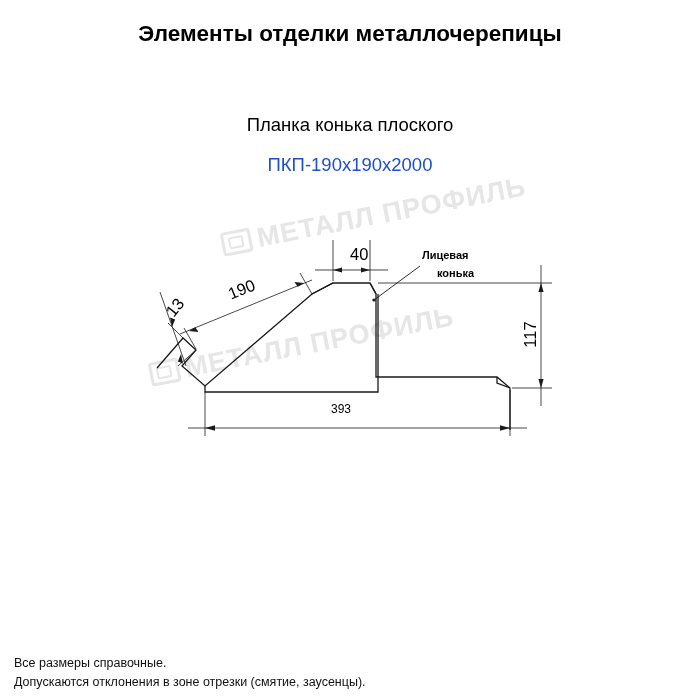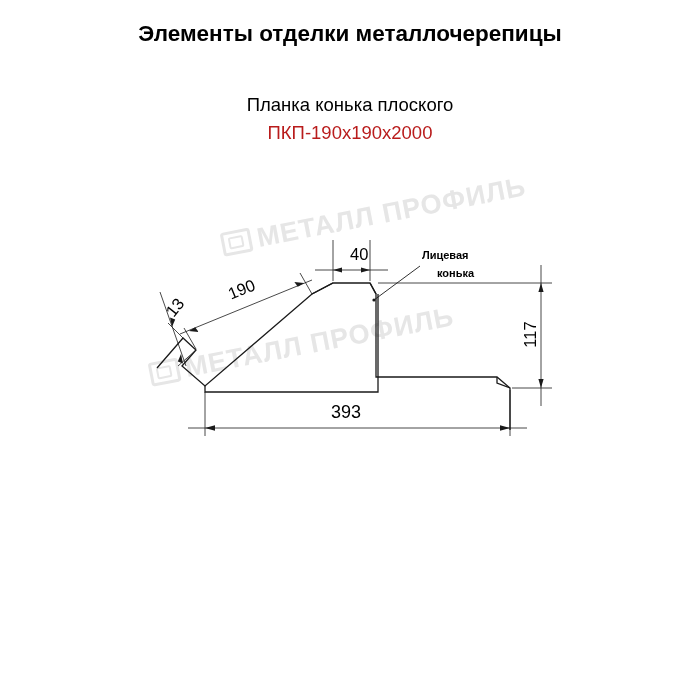--- a/index.html
+++ b/index.html
@@ -32,29 +32,29 @@
     font-size: 22.5px;
     font-weight: bold;
     letter-spacing: 0px;
     line-height: 28px;
     color: #000;
   }
   .title-sub {
     font-size: 18.5px;
     font-weight: normal;
     line-height: 24px;
-    margin-top: 45px;
+    margin-top: 65px;
     color: #000;
   }
   .title-code {
     font-size: 18.5px;
     font-weight: normal;
     line-height: 24px;
-    margin-top: 4px;
-    color: #b91c1c;
+    margin-top: 16px;
+    color: #1d4ed8;
   }
   .drawing {
     position: absolute;
     top: 170px;
     left: 0;
     width: 700px;
     height: 330px;
   }
   .watermarks {
     position: absolute;
@@ -211,20 +211,24 @@
       <g stroke="#1a1a1a" stroke-width="0.9" fill="none">
         <line x1="374" y1="130" x2="420" y2="96"></line>
         <circle cx="374" cy="130" r="1.6" fill="#1a1a1a" stroke="none"></circle>
       </g>
     </svg>
 
     <div class="label" style="left:342px; top:75px;margin-left:8px;">40</div>
     <div class="label" style="left:228px; top:110px; transform: rotate(-22deg);">190</div>
     <div class="label rot-13" style="left:166px; top:128px;">13</div>
     <div class="label rot-90" style="left:517px; top:155px;">117</div>
-    <div class="label" style="left:331px; top:232px; font-size:18px;">393</div>
+    <div class="label" style="left:331px; top:232px; font-size:12px;">393</div>
 
     <div class="label label-bold" style="left:422px; top:77px;">Лицевая</div>
     <div class="label label-bold" style="left:437px; top:95px;">конька</div>
   </div>
 
+  <div class="footer">
+    <div class="footer-line">Все размеры справочные.</div>
+    <div class="footer-line">Допускаются отклонения в зоне отрезки (смятие, заусенцы).</div>
+  </div>
 
 </div>
 
 </body></html>

